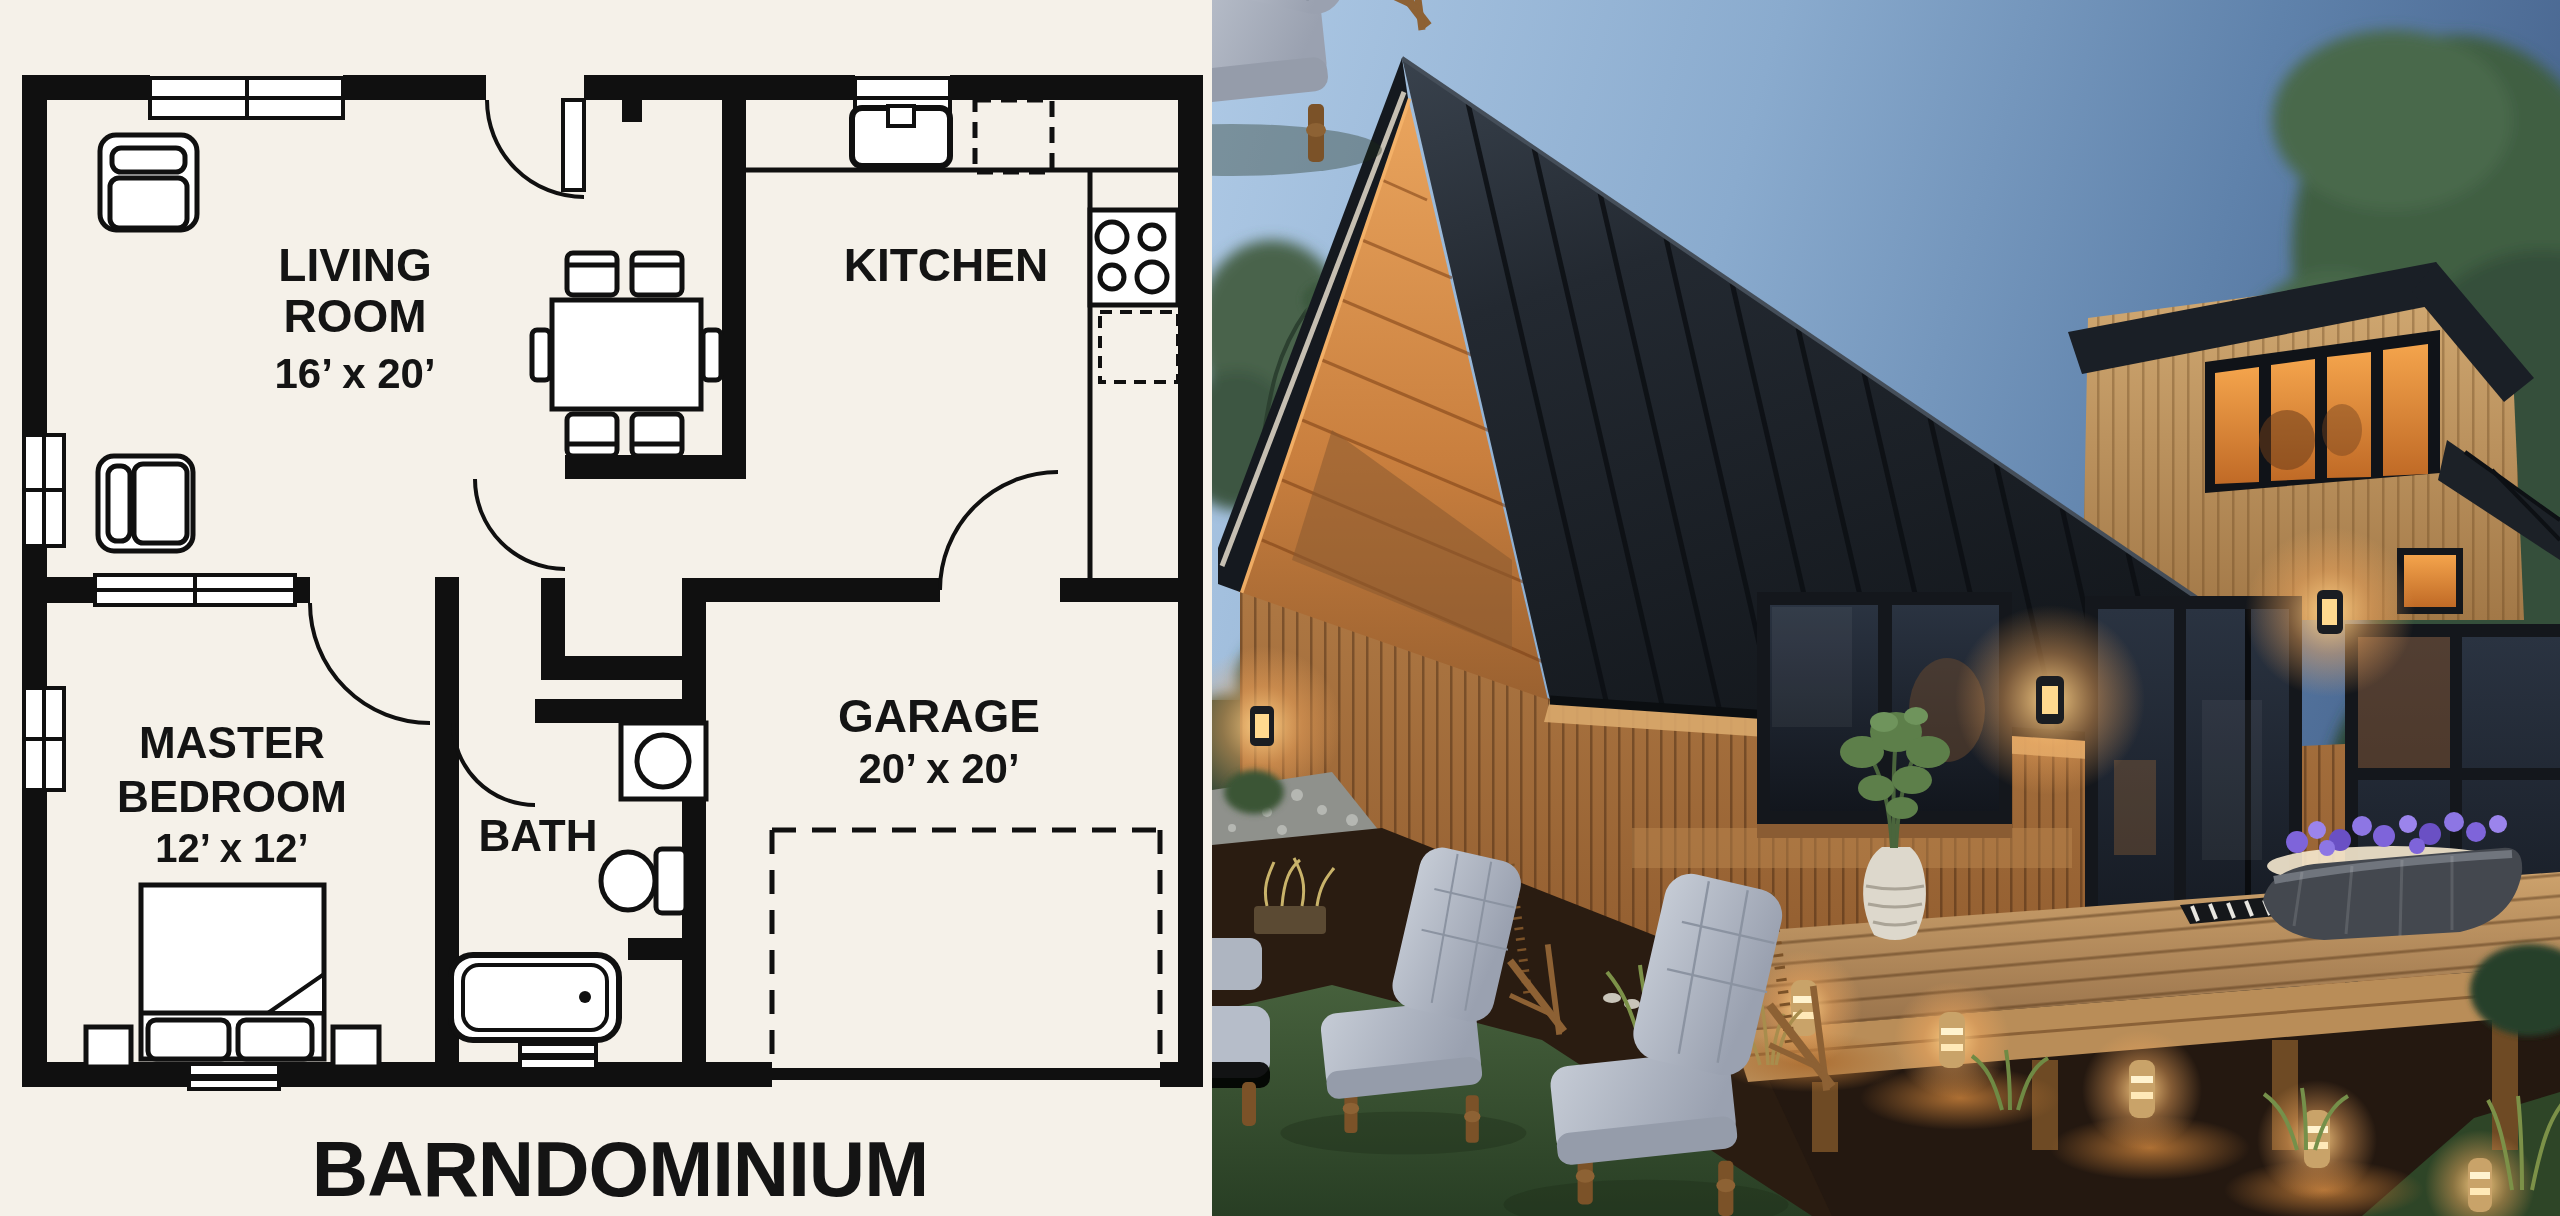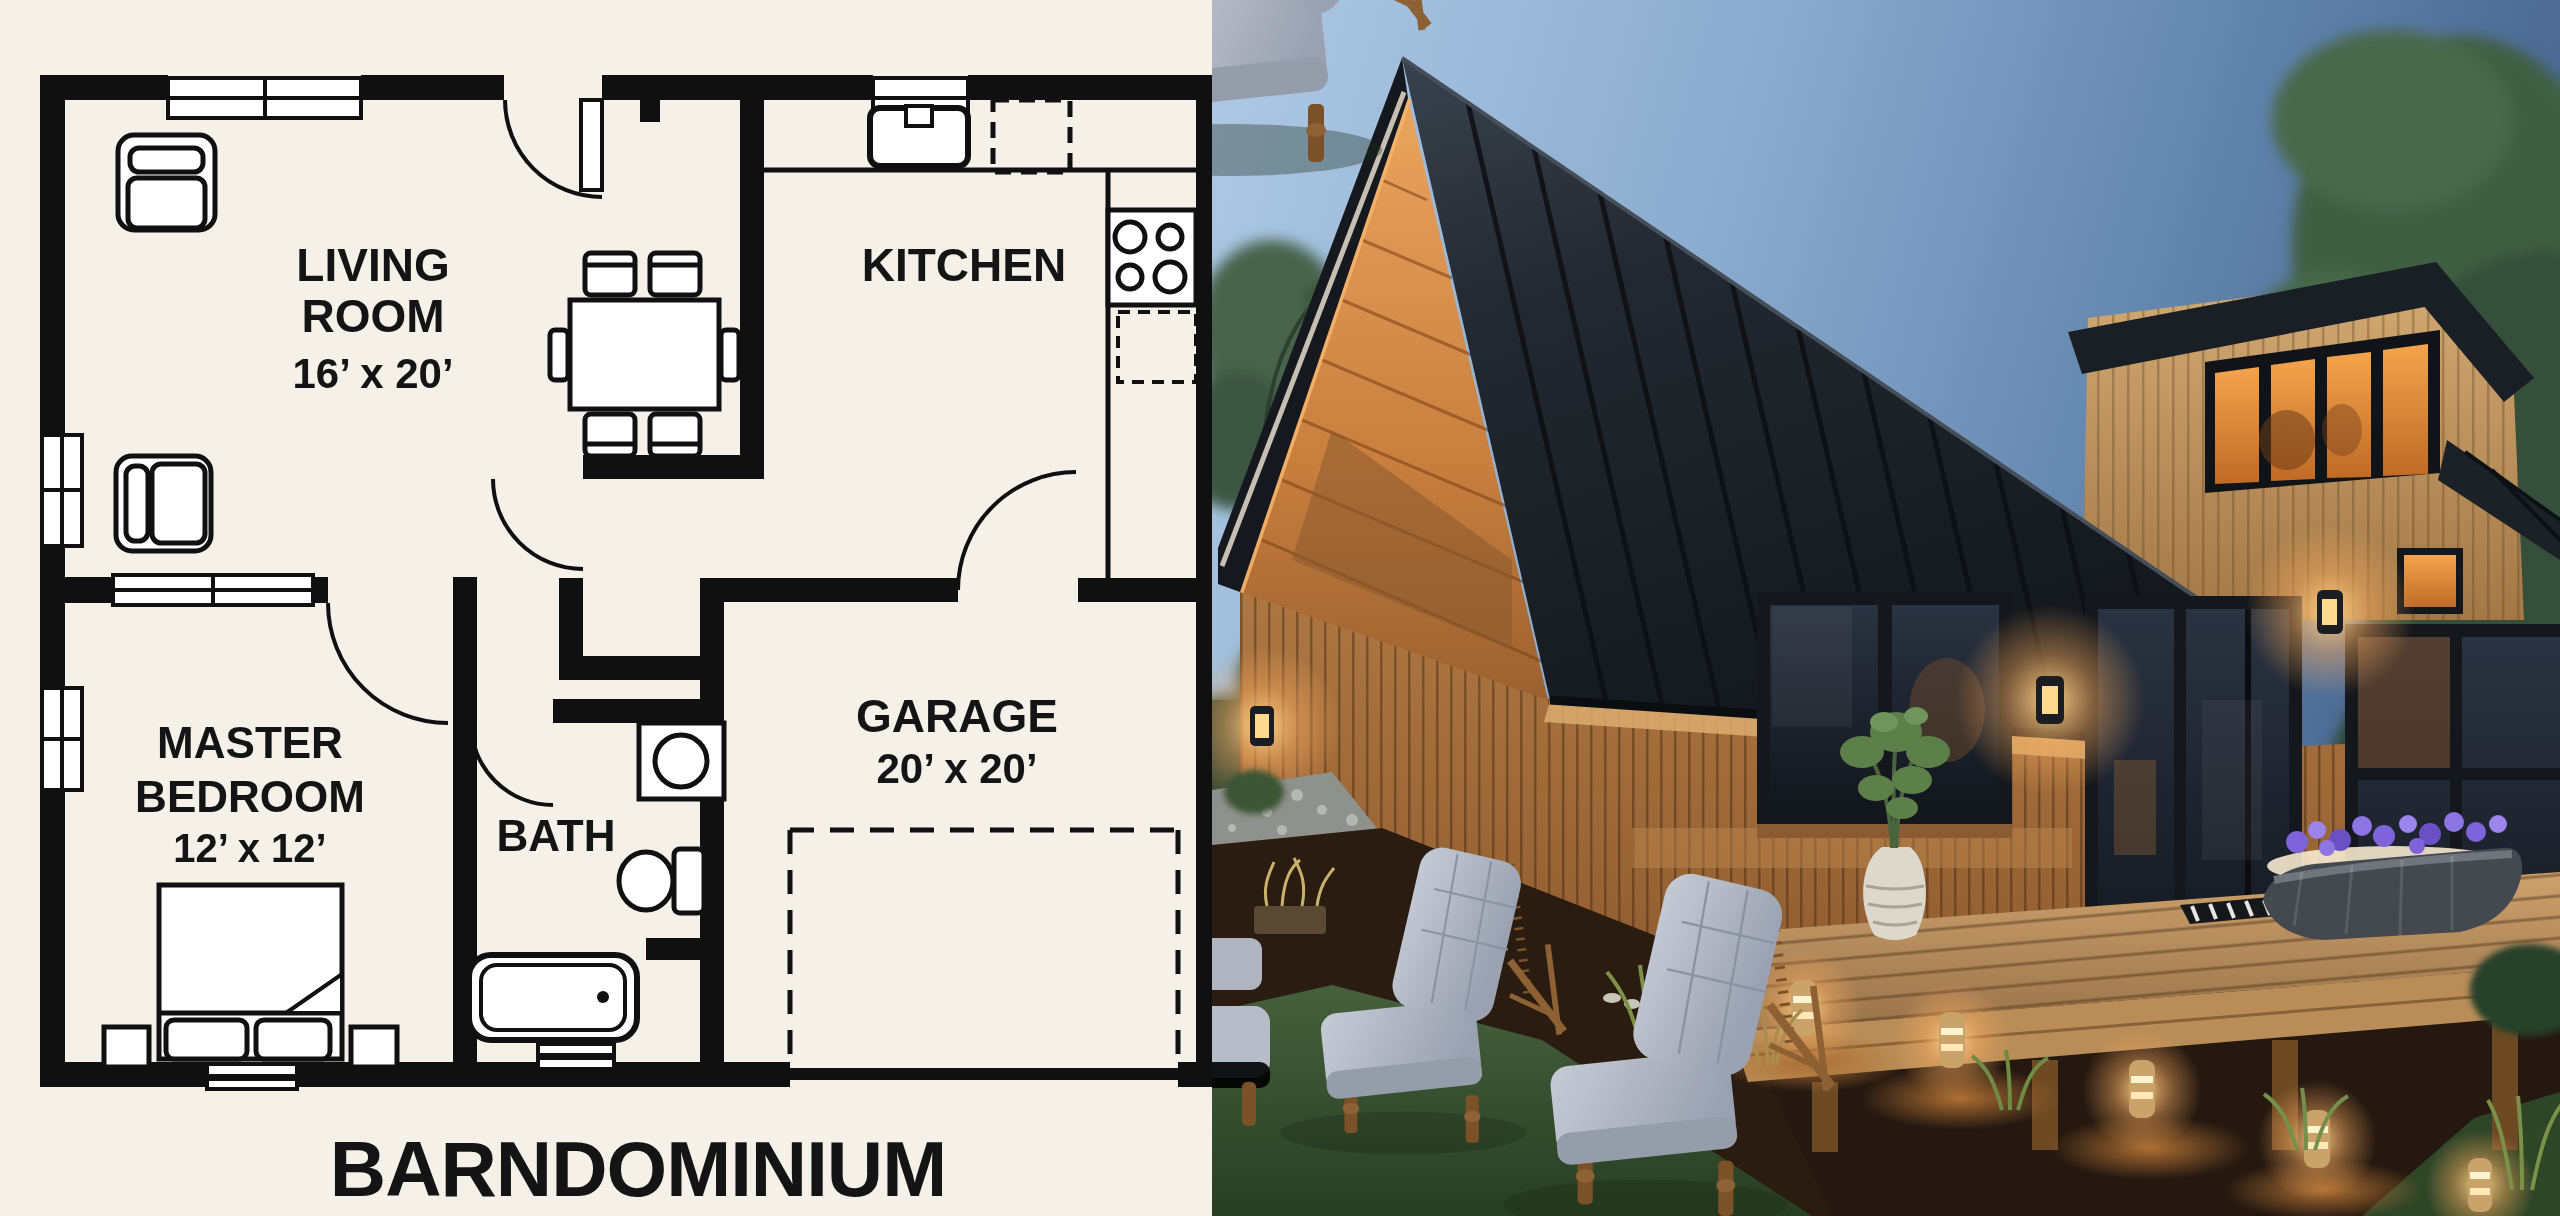--- a/index.html
+++ b/index.html
@@ -1,21 +1,21 @@
 <!DOCTYPE html>
 <html><head>
 <meta charset="utf-8">
 <style>
   html,body{margin:0;padding:0;background:#222;}
   .stage{
     position:relative;width:2560px;height:1216px;overflow:hidden;
     font-family:"Liberation Sans", sans-serif;background:#f5f1e9;
   }
   .panel{position:absolute;top:0;height:1216px;}
-  #plan-panel{left:18px;width:1068px;border-radius:28px;}
+  #plan-panel{left:0;width:1068px;border-radius:28px;}
   #photo-panel{left:1212px;width:1348px;}
   svg{display:block}
   .room-label{fill:#141414;font-weight:bold;}
   .plan-ink{fill:#101010;}
 </style>
 </head>
 <body>
 
 <div class="stage">
 

